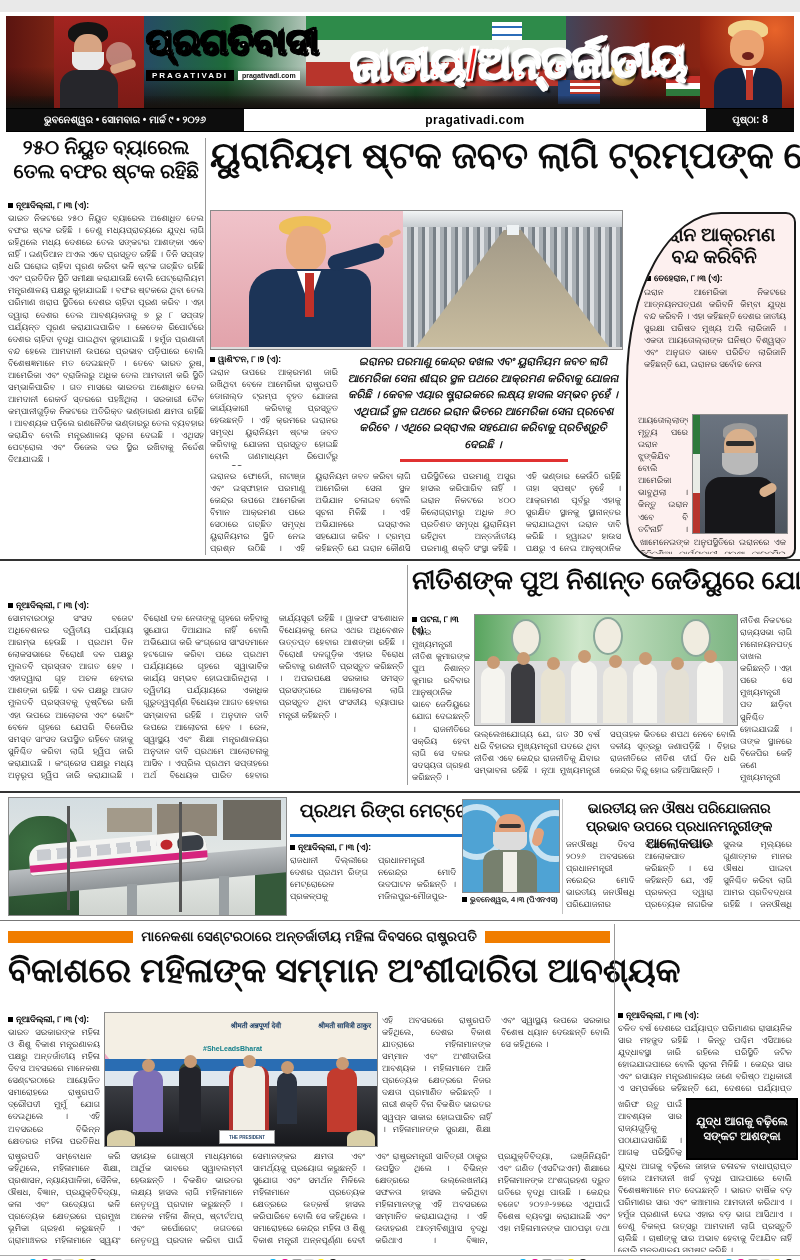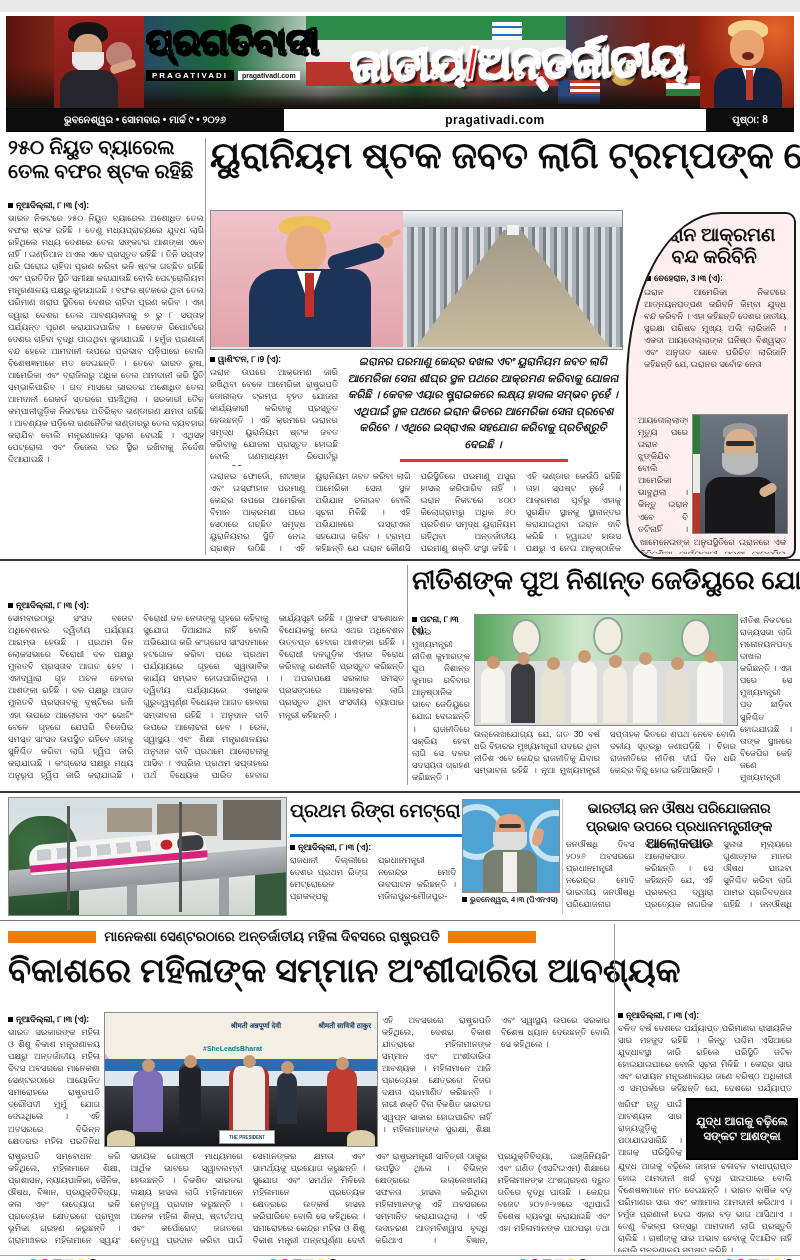--- a/index.html
+++ b/index.html
@@ -1,20 +1,20 @@
 <!DOCTYPE html>
 <html><head>
 <meta charset="utf-8">
 <style>
   html,body{margin:0;padding:0;background:#e9e9e9;}
   .page{position:relative;width:800px;height:1260px;background:#fff;margin:12px auto;overflow:hidden;
         font-family:"Liberation Sans","DejaVu Sans",sans-serif;color:#111;}
   .abs{position:absolute;}
   .clip{overflow:hidden;}
-  .hl{font-weight:800;color:#0c0c0c;line-height:1.18;letter-spacing:-0.3px;}
+  .hl{font-weight:800;color:#0c0c0c;line-height:1.18;letter-spacing:-0.3px;text-align:center;}
   .body-txt{font-size:8.5px;line-height:1.42;text-align:justify;color:#1b1b1b;overflow:hidden;column-fill:auto;}
   .cols2{column-count:2;column-gap:10px;}
   .cols3{column-count:3;column-gap:10px;}
   .cols4{column-count:4;column-gap:10px;}
   .cols5{column-count:5;column-gap:10px;}
   .dateline{font-size:8.5px;font-weight:bold;color:#000;margin-bottom:2px;}
   .sq{display:inline-block;width:5px;height:5px;background:#000;margin-right:3px;}
   .vrule{background:#9a9a9a;width:1px;}
   .hrule{background:#333;}
   .photo{border:1px solid #8a8a8a;overflow:hidden;background:#ddd;}
@@ -83,21 +83,21 @@
       <div class="masthead-title">ପ୍ରଗତିବାଦୀ</div>
       <div style="margin-top:4px">
         <span class="masthead-sub">PRAGATIVADI</span><span class="masthead-site">pragativadi.com</span>
       </div>
     </div>
 
     <div class="abs section-banner" style="left:318px;top:26px;width:390px;text-align:center">ଜାତୀୟ/ଅନ୍ତର୍ଜାତୀୟ</div>
   </div>
 
   <div class="abs datestrip" style="left:6px;top:96px;width:788px;height:22px">
-    <div class="blackbox" style="width:278px">ଭୁବନେଶ୍ୱର • ସୋମବାର • ମାର୍ଚ୍ଚ ୯ • ୨୦୨୬</div>
+    <div class="blackbox" style="width:238px">ଭୁବନେଶ୍ୱର • ସୋମବାର • ମାର୍ଚ୍ଚ ୯ • ୨୦୨୬</div>
     <div class="center">pragativadi.com</div>
     <div class="blackbox" style="width:88px">ପୃଷ୍ଠା: 8</div>
   </div>
 
   <div class="abs hl" style="left:8px;top:124px;width:196px;height:58px;font-size:20px">୨୫୦ ନିୟୁତ ବ୍ୟାରେଲ ତେଲ ବଫର ଷ୍ଟକ ରହିଛି</div>
   <div class="abs dateline" style="left:8px;top:188px;width:196px"><span class="sq"></span><span>ନୂଆଦିଲ୍ଲୀ, ୮।୩ (ଏ):</span></div>
   <div class="abs body-txt" style="left:8px;top:200px;width:196px;height:343px">ଭାରତ ନିକଟରେ ୨୫୦ ନିୟୁତ ବ୍ୟାରେଲ ଅଶୋଧିତ ତେଲ ବଫର ଷ୍ଟକ ରହିଛି । ତେଣୁ ମଧ୍ୟପ୍ରାଚ୍ୟରେ ଯୁଦ୍ଧ ଲାଗି ରହିଥିଲେ ମଧ୍ୟ ଦେଶରେ ତେଲ ସଙ୍କଟର ଆଶଙ୍କା ଏବେ ନାହିଁ । ଇଣ୍ଡିଆନ ଅଏଲ ଏବେ ପ୍ରସ୍ତୁତ ରହିଛି । ତିନି ସପ୍ତାହ ଧରି ଘରୋଇ ଚାହିଦା ପୂରଣ କରିବା ଭଳି ଷ୍ଟକ ଗଚ୍ଛିତ ରହିଛି ଏବଂ ପ୍ରତିଦିନ ସ୍ଥିତି ସମୀକ୍ଷା କରାଯାଉଛି ବୋଲି ପେଟ୍ରୋଲିୟମ ମନ୍ତ୍ରଣାଳୟ ପକ୍ଷରୁ କୁହାଯାଇଛି । ବଫର ଷ୍ଟକରେ ଥିବା ତେଲ ପରିମାଣ ଖରାପ ସ୍ଥିତିରେ ଦେଶର ଚାହିଦା ପୂରଣ କରିବ । ଏହା ଦ୍ୱାରା ଦେଶର ତେଲ ଆବଶ୍ୟକତାକୁ ୭ ରୁ ୮ ସପ୍ତାହ ପର୍ଯ୍ୟନ୍ତ ପୂରଣ କରାଯାଇପାରିବ । କେତେକ ରିପୋର୍ଟରେ ଦେଶର ଚାହିଦା ବୃଦ୍ଧି ପାଇଥିବା କୁହାଯାଇଛି । ହର୍ମୁଜ ପ୍ରଣାଳୀ ବନ୍ଦ ହେଲେ ଆମଦାନୀ ଉପରେ ପ୍ରଭାବ ପଡ଼ିପାରେ ବୋଲି ବିଶେଷଜ୍ଞମାନେ ମତ ଦେଇଛନ୍ତି । ତେବେ ଭାରତ ରୁଷ, ଆମେରିକା ଏବଂ ବ୍ରାଜିଲରୁ ଅଧିକ ତେଲ ଆମଦାନୀ କରି ସ୍ଥିତି ସମ୍ଭାଳିପାରିବ । ଗତ ମାସରେ ଭାରତର ଅଶୋଧିତ ତେଲ ଆମଦାନୀ ରେକର୍ଡ ସ୍ତରରେ ପହଞ୍ଚିଥିଲା । ସରକାରୀ ତୈଳ କମ୍ପାନୀଗୁଡ଼ିକ ନିକଟରେ ଅତିରିକ୍ତ ଭଣ୍ଡାରଣ କ୍ଷମତା ରହିଛି । ଆବଶ୍ୟକ ପଡ଼ିଲେ ରଣନୈତିକ ଭଣ୍ଡାରରୁ ତେଲ ବ୍ୟବହାର କରାଯିବ ବୋଲି ମନ୍ତ୍ରଣାଳୟ ସୂଚନା ଦେଇଛି । ଏଥିସହ ପେଟ୍ରୋଲ ଏବଂ ଡିଜେଲ ଦର ସ୍ଥିର ରଖିବାକୁ ନିର୍ଦ୍ଦେଶ ଦିଆଯାଇଛି ।</div>
   <div class="abs vrule" style="left:205px;top:126px;height:417px"></div>
 
   <div class="abs hl" style="left:210px;top:122px;width:582px;height:70px;font-size:37px;white-space:nowrap">ୟୁରାନିୟମ ଷ୍ଟକ ଜବତ ଲାଗି ଟ୍ରମ୍ପଙ୍କ ଯୋଜନା</div>
@@ -121,21 +121,21 @@
   </div>
 
   <div class="abs dateline" style="left:210px;top:342px;width:128px"><span class="sq"></span><span>ୱାଶିଂଟନ, ୮।9 (ଏ):</span></div>
   <div class="abs body-txt" style="left:210px;top:354px;width:128px;height:100px">ଇରାନ ଉପରେ ଆକ୍ରମଣ ଜାରି ରଖିଥିବା ବେଳେ ଆମେରିକା ରାଷ୍ଟ୍ରପତି ଡୋନାଲ୍ଡ ଟ୍ରମ୍ପ ବୃହତ ଯୋଜନା କାର୍ଯ୍ୟକାରୀ କରିବାକୁ ପ୍ରସ୍ତୁତ ହେଉଛନ୍ତି । ଏହି କ୍ରମରେ ଇରାନର ସମୃଦ୍ଧ ୟୁରାନିୟମ ଷ୍ଟକ ଜବତ କରିବାକୁ ଯୋଜନା ପ୍ରସ୍ତୁତ ହୋଇଛି ବୋଲି ଗଣମାଧ୍ୟମ ରିପୋର୍ଟରୁ ଜଣାପଡ଼ିଛି ।</div>
   <div class="abs quote clip" style="left:346px;top:341px;width:274px;height:102px">ଇରାନର ପରମାଣୁ କେନ୍ଦ୍ର ଦଖଲ ଏବଂ ୟୁରାନିୟମ ଜବତ ଲାଗି ଆମେରିକା ସେନା ଶୀଘ୍ର ସ୍ଥଳ ପଥରେ ଆକ୍ରମଣ କରିବାକୁ ଯୋଜନା କରିଛି । କେବଳ ଏୟାର ଷ୍ଟ୍ରାଇକରେ ଲକ୍ଷ୍ୟ ହାସଲ ସମ୍ଭବ ନୁହେଁ । ଏଥିପାଇଁ ସ୍ଥଳ ପଥରେ ଇରାନ ଭିତରେ ଆମେରିକା ସେନା ପ୍ରବେଶ କରିବେ । ଏଥିରେ ଇସ୍ରାଏଲ ସହଯୋଗ କରିବାକୁ ପ୍ରତିଶ୍ରୁତି ଦେଇଛି ।</div>
   <div class="abs redline" style="left:400px;top:447px;width:168px"></div>
   <div class="abs body-txt cols4" style="left:210px;top:458px;width:411px;height:85px">ଇରାନର ଫୋର୍ଡୋ, ନାଟାଞ୍ଜ ଏବଂ ଇସ୍ଫାହାନ ପରମାଣୁ କେନ୍ଦ୍ର ଉପରେ ଆମେରିକା ବିମାନ ଆକ୍ରମଣ ପରେ ସେଠାରେ ଗଚ୍ଛିତ ସମୃଦ୍ଧ ୟୁରାନିୟମର ସ୍ଥିତି ନେଇ ପ୍ରଶ୍ନ ଉଠିଛି । ଏହି ୟୁରାନିୟମ ଜବତ କରିବା ଲାଗି ଆମେରିକା ସେନା ସ୍ଥଳ ଅଭିଯାନ ଚଳାଇବ ବୋଲି ସୂଚନା ମିଳିଛି । ଏହି ଅଭିଯାନରେ ଇସ୍ରାଏଲ ସହଯୋଗ କରିବ । ଟ୍ରମ୍ପ କହିଛନ୍ତି ଯେ ଇରାନ କୌଣସି ପରିସ୍ଥିତିରେ ପରମାଣୁ ଅସ୍ତ୍ର ହାସଲ କରିପାରିବ ନାହିଁ । ଇରାନ ନିକଟରେ ୪୦୦ କିଲୋଗ୍ରାମରୁ ଅଧିକ ୬୦ ପ୍ରତିଶତ ସମୃଦ୍ଧ ୟୁରାନିୟମ ରହିଥିବା ଅନ୍ତର୍ଜାତୀୟ ପରମାଣୁ ଶକ୍ତି ସଂସ୍ଥା କହିଛି । ଏହି ଭଣ୍ଡାର କେଉଁଠି ରହିଛି ତାହା ସ୍ପଷ୍ଟ ନୁହେଁ । ଆକ୍ରମଣ ପୂର୍ବରୁ ଏହାକୁ ସୁରକ୍ଷିତ ସ୍ଥାନକୁ ସ୍ଥାନାନ୍ତର କରାଯାଇଥିବା ଇରାନ ଦାବି କରିଛି । ହ୍ୱାଇଟ ହାଉସ ପକ୍ଷରୁ ଏ ନେଇ ଆନୁଷ୍ଠାନିକ ଘୋଷଣା ହୋଇନାହିଁ । ତେବେ ପେଣ୍ଟାଗନ ଏହି ଯୋଜନାର ପ୍ରସ୍ତୁତି ଚଳାଇଥିବା ଗଣମାଧ୍ୟମରେ ପ୍ରକାଶ ପାଇଛି । ଏନେଇ ଆଗାମୀ ଦିନରେ ଚୂଡ଼ାନ୍ତ ନିଷ୍ପତ୍ତି ନିଆଯିବ ବୋଲି ସୂତ୍ରରୁ ଜଣାପଡ଼ିଛି ।</div>
 
   <div class="abs iran-box clip" style="left:626px;top:200px;width:166px;height:343px">
     <div class="hl" style="font-size:19px;text-align:center;margin:10px 8px 4px 14px">ଇରାନ ଆକ୍ରମଣ ବନ୍ଦ କରିବିନି</div>
-    <div class="dateline" style="margin:2px 10px 0 18px"><span class="sq"></span><span>ତେହେରାନ, 3।୩ (ଏ):</span></div>
+    <div class="dateline" style="margin:2px 10px 0 18px"><span class="sq"></span><span>ତେହେରାନ, ୮।୩ (ଏ):</span></div>
     <div class="body-txt" style="margin:2px 8px 0 16px;height:86px">ଇରାନ ଆମେରିକା ନିକଟରେ ଆତ୍ନୟନପତ୍ପଣ କରିବନି କିମ୍ବା ଯୁଦ୍ଧ ବନ୍ଦ କରିବନି । ଏହା କହିଛନ୍ତି ଦେଶର ଜାତୀୟ ସୁରକ୍ଷା ପରିଷଦ ମୁଖ୍ୟ ଅଲି ଲାରିଜାନି । ଏକଦା ଆୟତୋଲ୍ଲାଙ୍କ ଘନିଷ୍ଠ ବିଶ୍ୱସ୍ତ ଏବଂ ଅନୁଗତ ଭାବେ ପରିଚିତ ଲାରିଜାନି କହିଛନ୍ତି ଯେ, ଇରାନର ସର୍ବୋଚ୍ଚ ନେତା</div>
     <div class="body-txt" style="position:absolute;left:10px;top:200px;width:50px;height:118px">ଆୟତୋଲ୍ଲାଙ୍କ ମୃତ୍ୟୁ ପରେ ଇରାନ ଝୁଙ୍କିଯିବ ବୋଲି ଆମେରିକା ଭାବୁଥିଲା । କିନ୍ତୁ ଇରାନ ଏବେ ବି ତୁଟିନାହିଁ । ଏହାର ପ୍ରତିଶୋଧ ନିଆଯିବ ବୋଲି ସେ କହିଛନ୍ତି ।</div>
     <div class="abs photo" style="left:64px;top:200px;width:94px;height:118px">
       <div class="abs" style="left:0;top:0;width:94px;height:118px;background:linear-gradient(180deg,#6b7480,#4d545e)"></div>
       <div class="abs" style="left:0;top:0;width:7px;height:118px;background:linear-gradient(180deg,#2e7a3c 0 33%,#e9ece6 33% 66%,#b8352c 66%)"></div>
       <div class="abs" style="left:30px;top:8px;width:34px;height:16px;border-radius:50% 50% 20% 20%;background:#9a9a9a"></div>
       <div class="abs" style="left:31px;top:14px;width:32px;height:36px;border-radius:45%;background:#d9b08c"></div>
       <div class="abs" style="left:33px;top:26px;width:28px;height:5px;background:#2c2c2c;border-radius:2px"></div>
       <div class="abs" style="left:29px;top:38px;width:36px;height:22px;border-radius:0 0 50% 50%;background:#b9b9b9"></div>
       <div class="abs" style="left:12px;top:62px;width:70px;height:56px;border-radius:16px 16px 0 0;background:#17171a"></div>
@@ -227,21 +227,21 @@
     <div class="abs" style="left:70px;top:28px;width:10px;height:18px;border-radius:5px;background:#e3a27b;transform:rotate(14deg)"></div>
   </div>
   <div class="abs smallcap" style="left:462px;top:883px;width:96px"><span class="sq"></span><span>ଭୁବନେଶ୍ୱର, 4।୩ (ପିଏନଏସ)</span></div>
 
   <div class="abs vrule" style="left:562px;top:787px;height:115px;background:#c2c2c2"></div>
   <div class="abs hl" style="left:566px;top:788px;width:226px;height:34px;font-size:14px;text-align:center;line-height:1.25">ଭାରତୀୟ ଜନ ଔଷଧ ପରିଯୋଜନାର ପ୍ରଭାବ ଉପରେ ପ୍ରଧାନମନ୍ତ୍ରୀଙ୍କ ଆଲୋକପାତ</div>
   <div class="abs body-txt cols3" style="left:566px;top:826px;width:226px;height:76px">ଜନଔଷଧି ଦିବସ ୨୦୨୬ ଅବସରରେ ପ୍ରଧାନମନ୍ତ୍ରୀ ନରେନ୍ଦ୍ର ମୋଦି ଭାରତୀୟ ଜନଔଷଧି ପରିଯୋଜନାର ପ୍ରଭାବ ଉପରେ ଆଲୋକପାତ କରିଛନ୍ତି । ସେ କହିଛନ୍ତି ଯେ, ଏହି ପ୍ରକଳ୍ପ ଦ୍ୱାରା ପ୍ରତ୍ୟେକ ନାଗରିକ ସୁଲଭ ମୂଲ୍ୟରେ ଗୁଣାତ୍ମକ ମାନର ଔଷଧ ପାଇବା ସୁନିଶ୍ଚିତ କରିବା ଲାଗି ଆମର ପ୍ରତିବଦ୍ଧତା ରହିଛି । ଜନଔଷଧି କେନ୍ଦ୍ର ମାଧ୍ୟମରେ ଅଗଣିତ ପରିବାର ସ୍ୱାସ୍ଥ୍ୟସେବା ଖର୍ଚ୍ଚ କମାଇଛନ୍ତି ଏବଂ ଗରିବ ତଥା ମଧ୍ୟବିତ୍ତଙ୍କୁ ବଡ଼ ସହାୟତା ମିଳିଛି ବୋଲି ପ୍ରଧାନମନ୍ତ୍ରୀ କହିଛନ୍ତି । ଜନଔଷଧି ପରିଯୋଜନା ଦ୍ୱାରା ସକାରାତ୍ମକ ଭାବେ ପ୍ରଭାବିତ ହୋଇଥିବା ହିତାଧିକାରୀଙ୍କ ସହ ସେ କଥା ହୋଇଥିଲେ ।</div>
 
   <div class="abs" style="left:0;top:908px;width:800px;height:1px;background:#777"></div>
 
-  <div class="abs" style="left:8px;top:916px;width:528px;height:18px;display:flex;align-items:center;gap:8px">
+  <div class="abs" style="left:8px;top:916px;width:602px;height:18px;display:flex;align-items:center;gap:8px">
     <div class="kickbar"></div>
     <div style="font-size:13.5px;font-weight:800;white-space:nowrap">ମାନେକଶା ସେଣ୍ଟରଠାରେ ଅନ୍ତର୍ଜାତୀୟ ମହିଳା ଦିବସରେ ରାଷ୍ଟ୍ରପତି</div>
     <div class="kickbar"></div>
   </div>
   <div class="abs hl" style="left:8px;top:938px;width:602px;height:56px;font-size:34px;text-align:center;white-space:nowrap">ବିକାଶରେ ମହିଳାଙ୍କ ସମ୍ମାନ ଅଂଶୀଦାରିତା ଆବଶ୍ୟକ</div>
   <div class="abs dateline" style="left:8px;top:1002px;width:92px"><span class="sq"></span><span>ନୂଆଦିଲ୍ଲୀ, ୮।୩ (ଏ):</span></div>
   <div class="abs body-txt" style="left:8px;top:1014px;width:92px;height:118px">ଭାରତ ସରକାରଙ୍କ ମହିଳା ଓ ଶିଶୁ ବିକାଶ ମନ୍ତ୍ରଣାଳୟ ପକ୍ଷରୁ ଅନ୍ତର୍ଜାତୀୟ ମହିଳା ଦିବସ ଅବସରରେ ମାନେକଶା ସେଣ୍ଟରଠାରେ ଆୟୋଜିତ ସମାରୋହରେ ରାଷ୍ଟ୍ରପତି ଦ୍ରୌପଦୀ ମୁର୍ମୁ ଯୋଗ ଦେଇଥିଲେ । ଏହି ଅବସରରେ ବିଭିନ୍ନ କ୍ଷେତ୍ରର ମହିଳା ପ୍ରତିନିଧି ଉପସ୍ଥିତ ଥିଲେ ।</div>
 
   <div class="abs photo" style="left:104px;top:1000px;width:272px;height:133px">
     <div class="abs" style="left:0;top:0;width:272px;height:60px;background:#f4efe4"></div>

